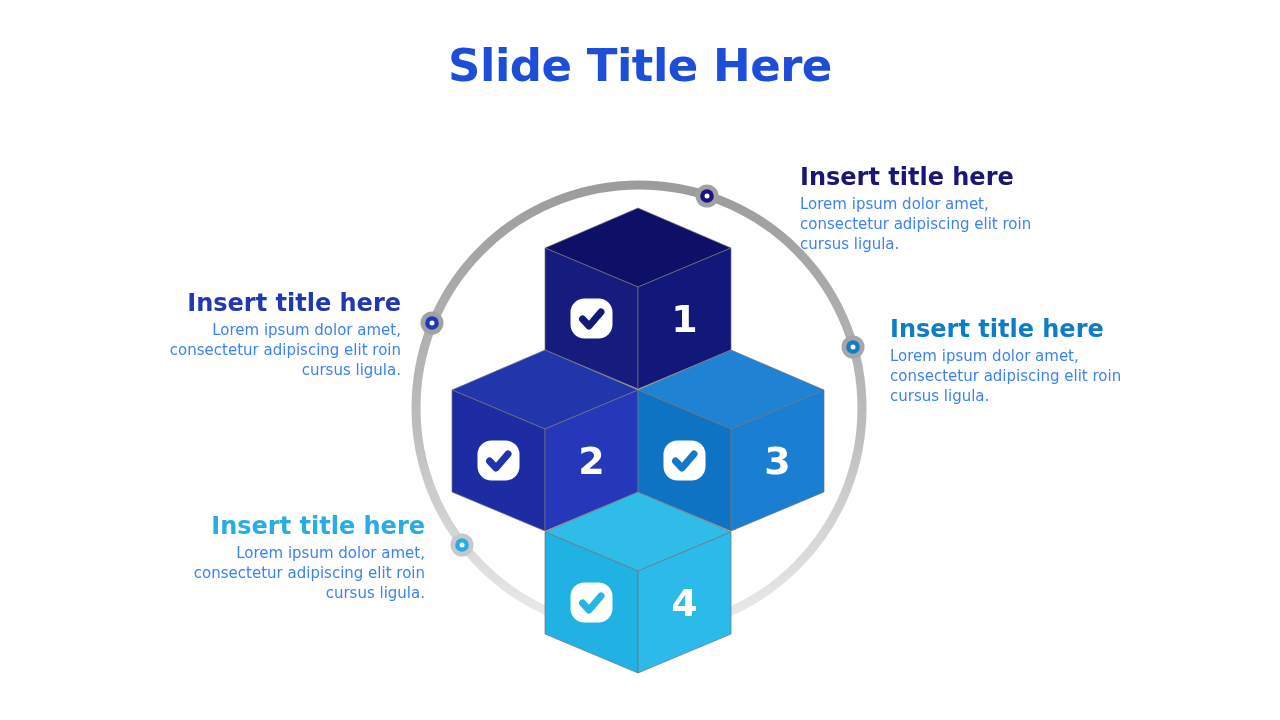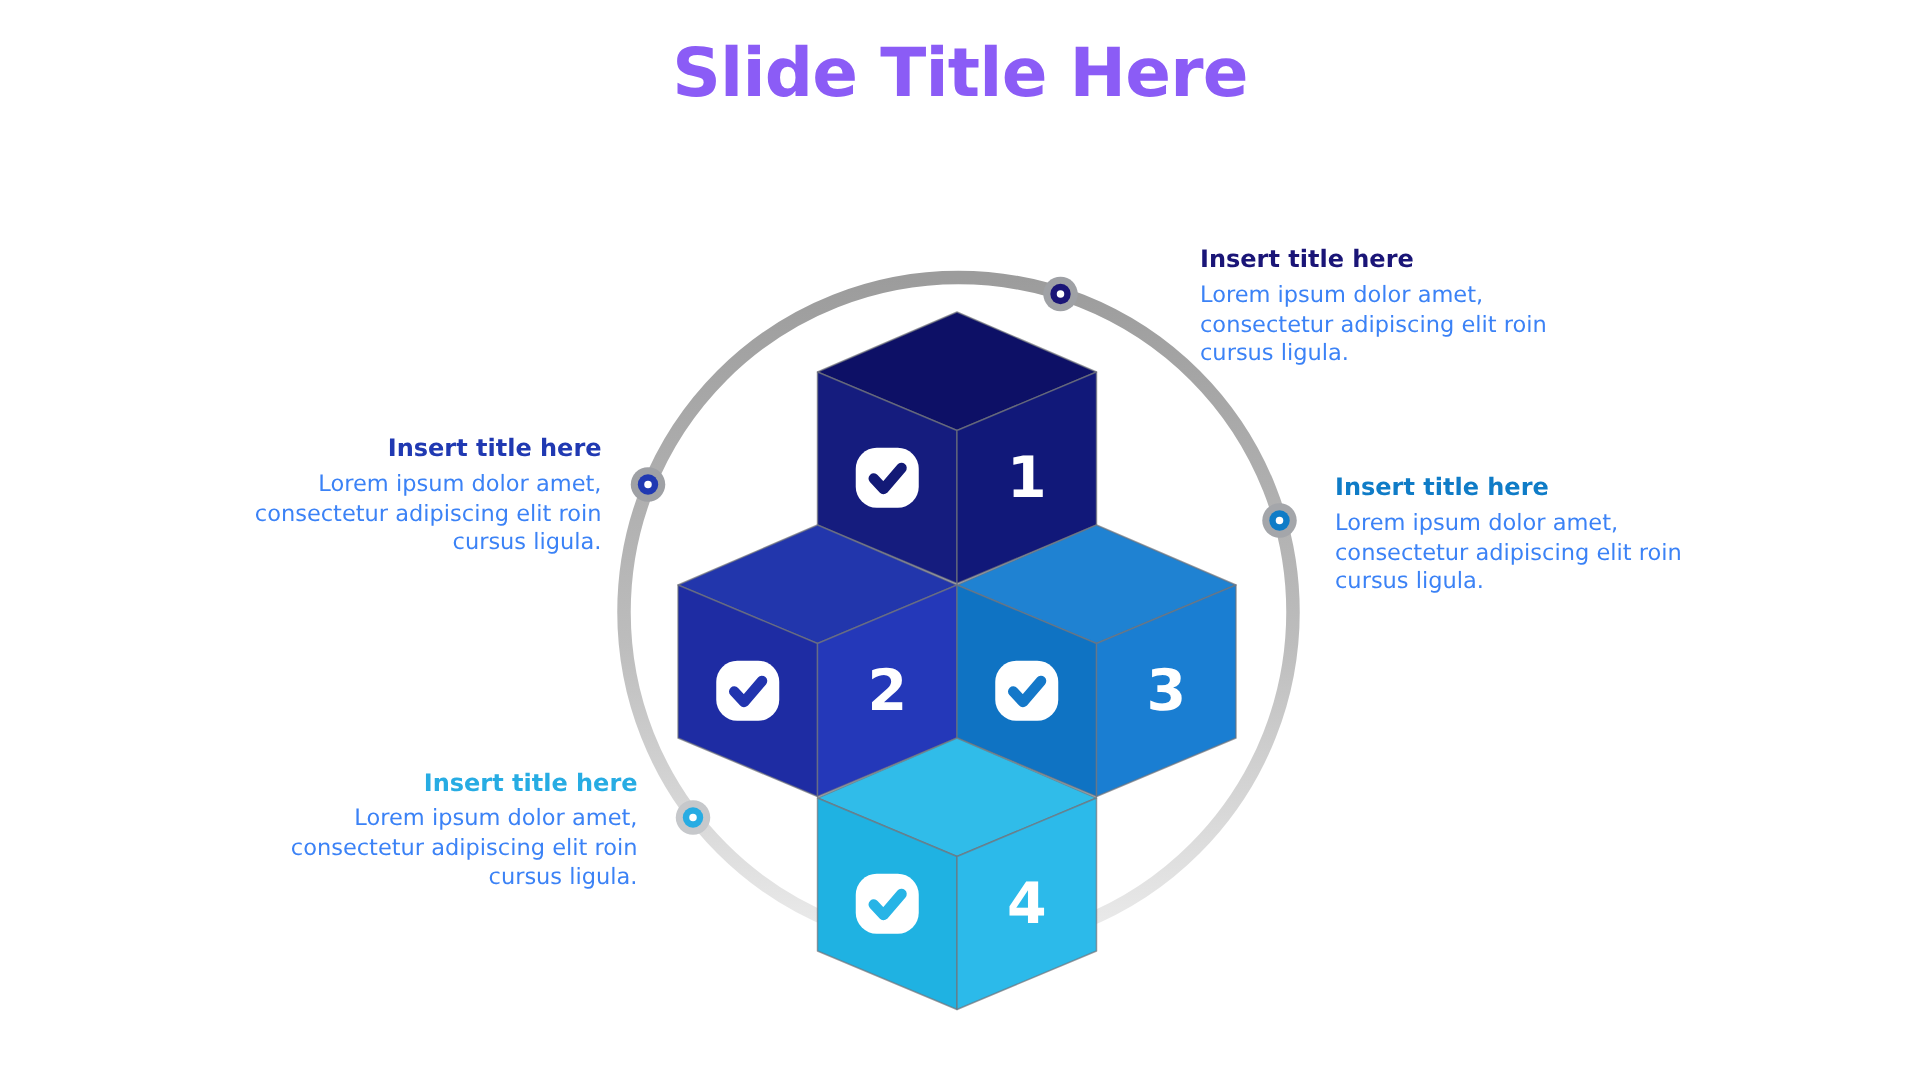--- a/index.html
+++ b/index.html
@@ -6,35 +6,35 @@
   .slide {
     position: relative;
     width: 1280px;
     height: 720px;
     background: #ffffff;
     overflow: hidden;
     font-family: "DejaVu Sans", "Liberation Sans", sans-serif;
   }
   .slide-title {
     position: absolute;
-    left: 0; right: 0; top: 25px;
+    left: 0; right: 0; top: 42px;
     margin: 0;
     text-align: center;
     font-size: 45px;
     font-weight: bold;
     letter-spacing: -0.5px;
-    color: #8b5cf6;
+    color: #1d4ed8;
     line-height: 1.05;
   }
   .diagram-svg { position: absolute; left: 0; top: 0; }
   .callout { position: absolute; width: 276px; }
   .callout.align-right { text-align: right; }
   .callout h2 {
     margin: 0 0 5px 0;
-    font-size: 16px;
+    font-size: 24px;
     font-weight: bold;
     line-height: 1.1;
   }
   .callout p {
     margin: 0;
     font-size: 15px;
     line-height: 1.33;
     color: #3b82f6;
   }
   .cube-number {

